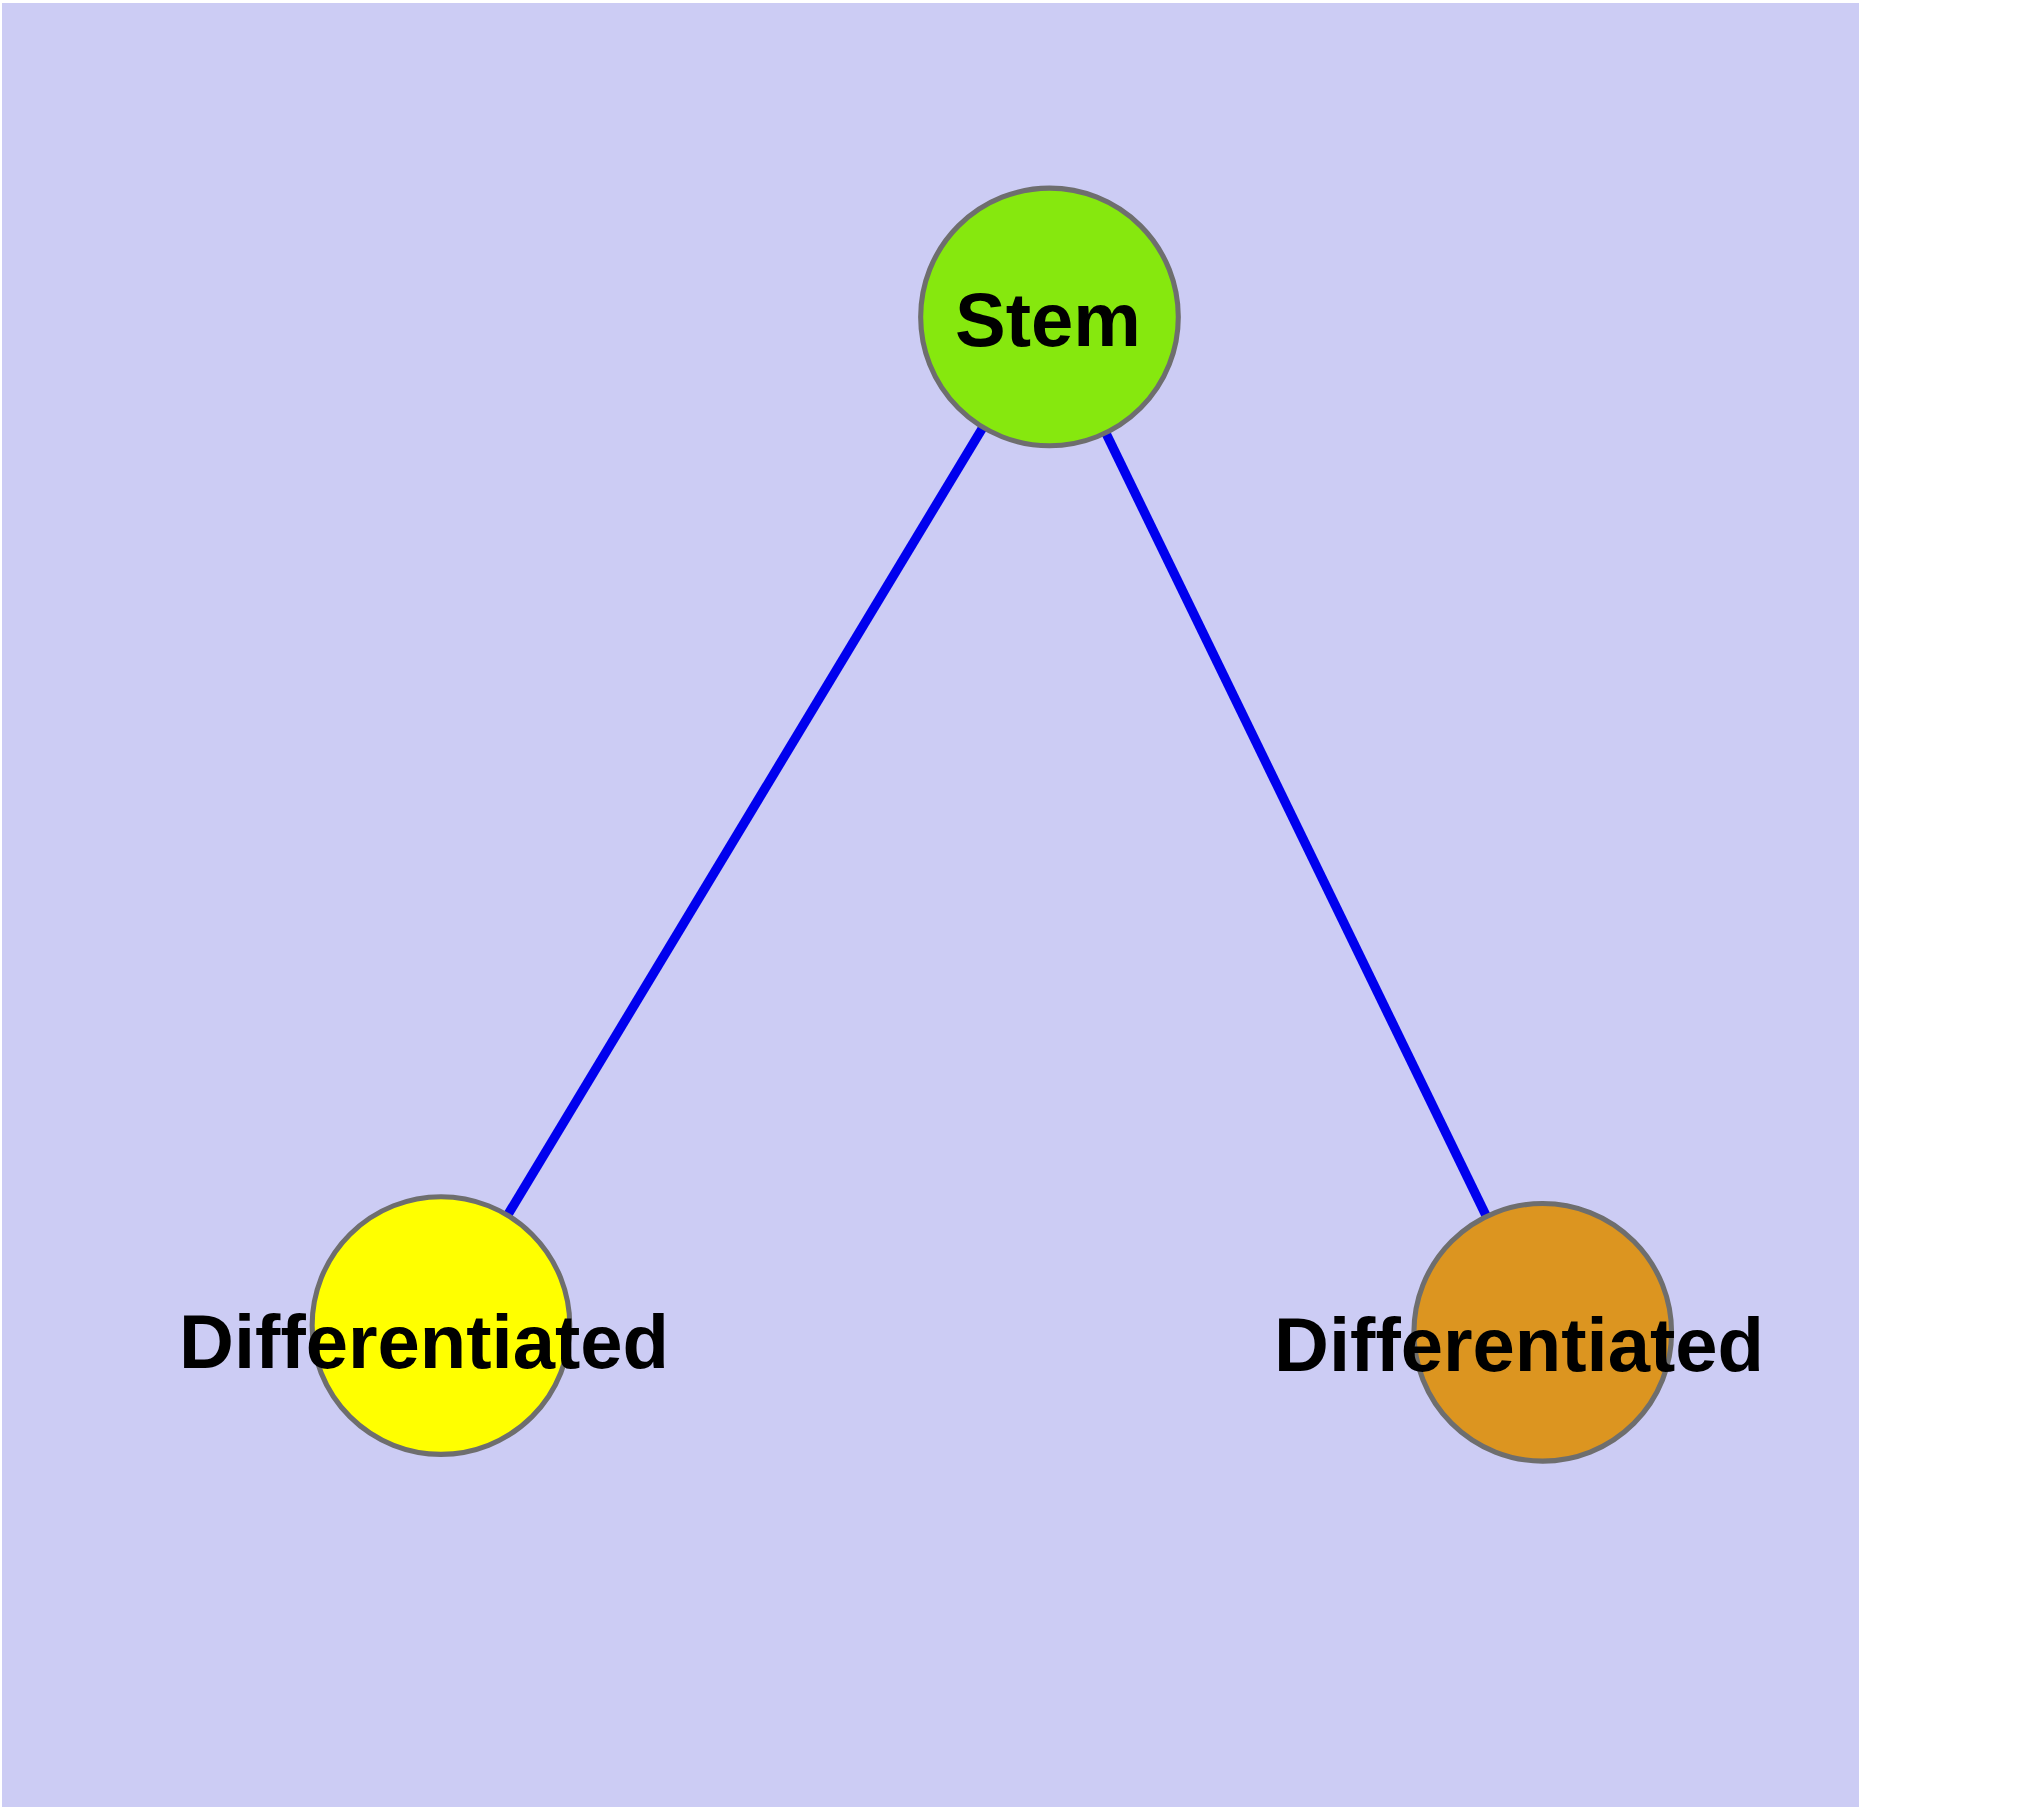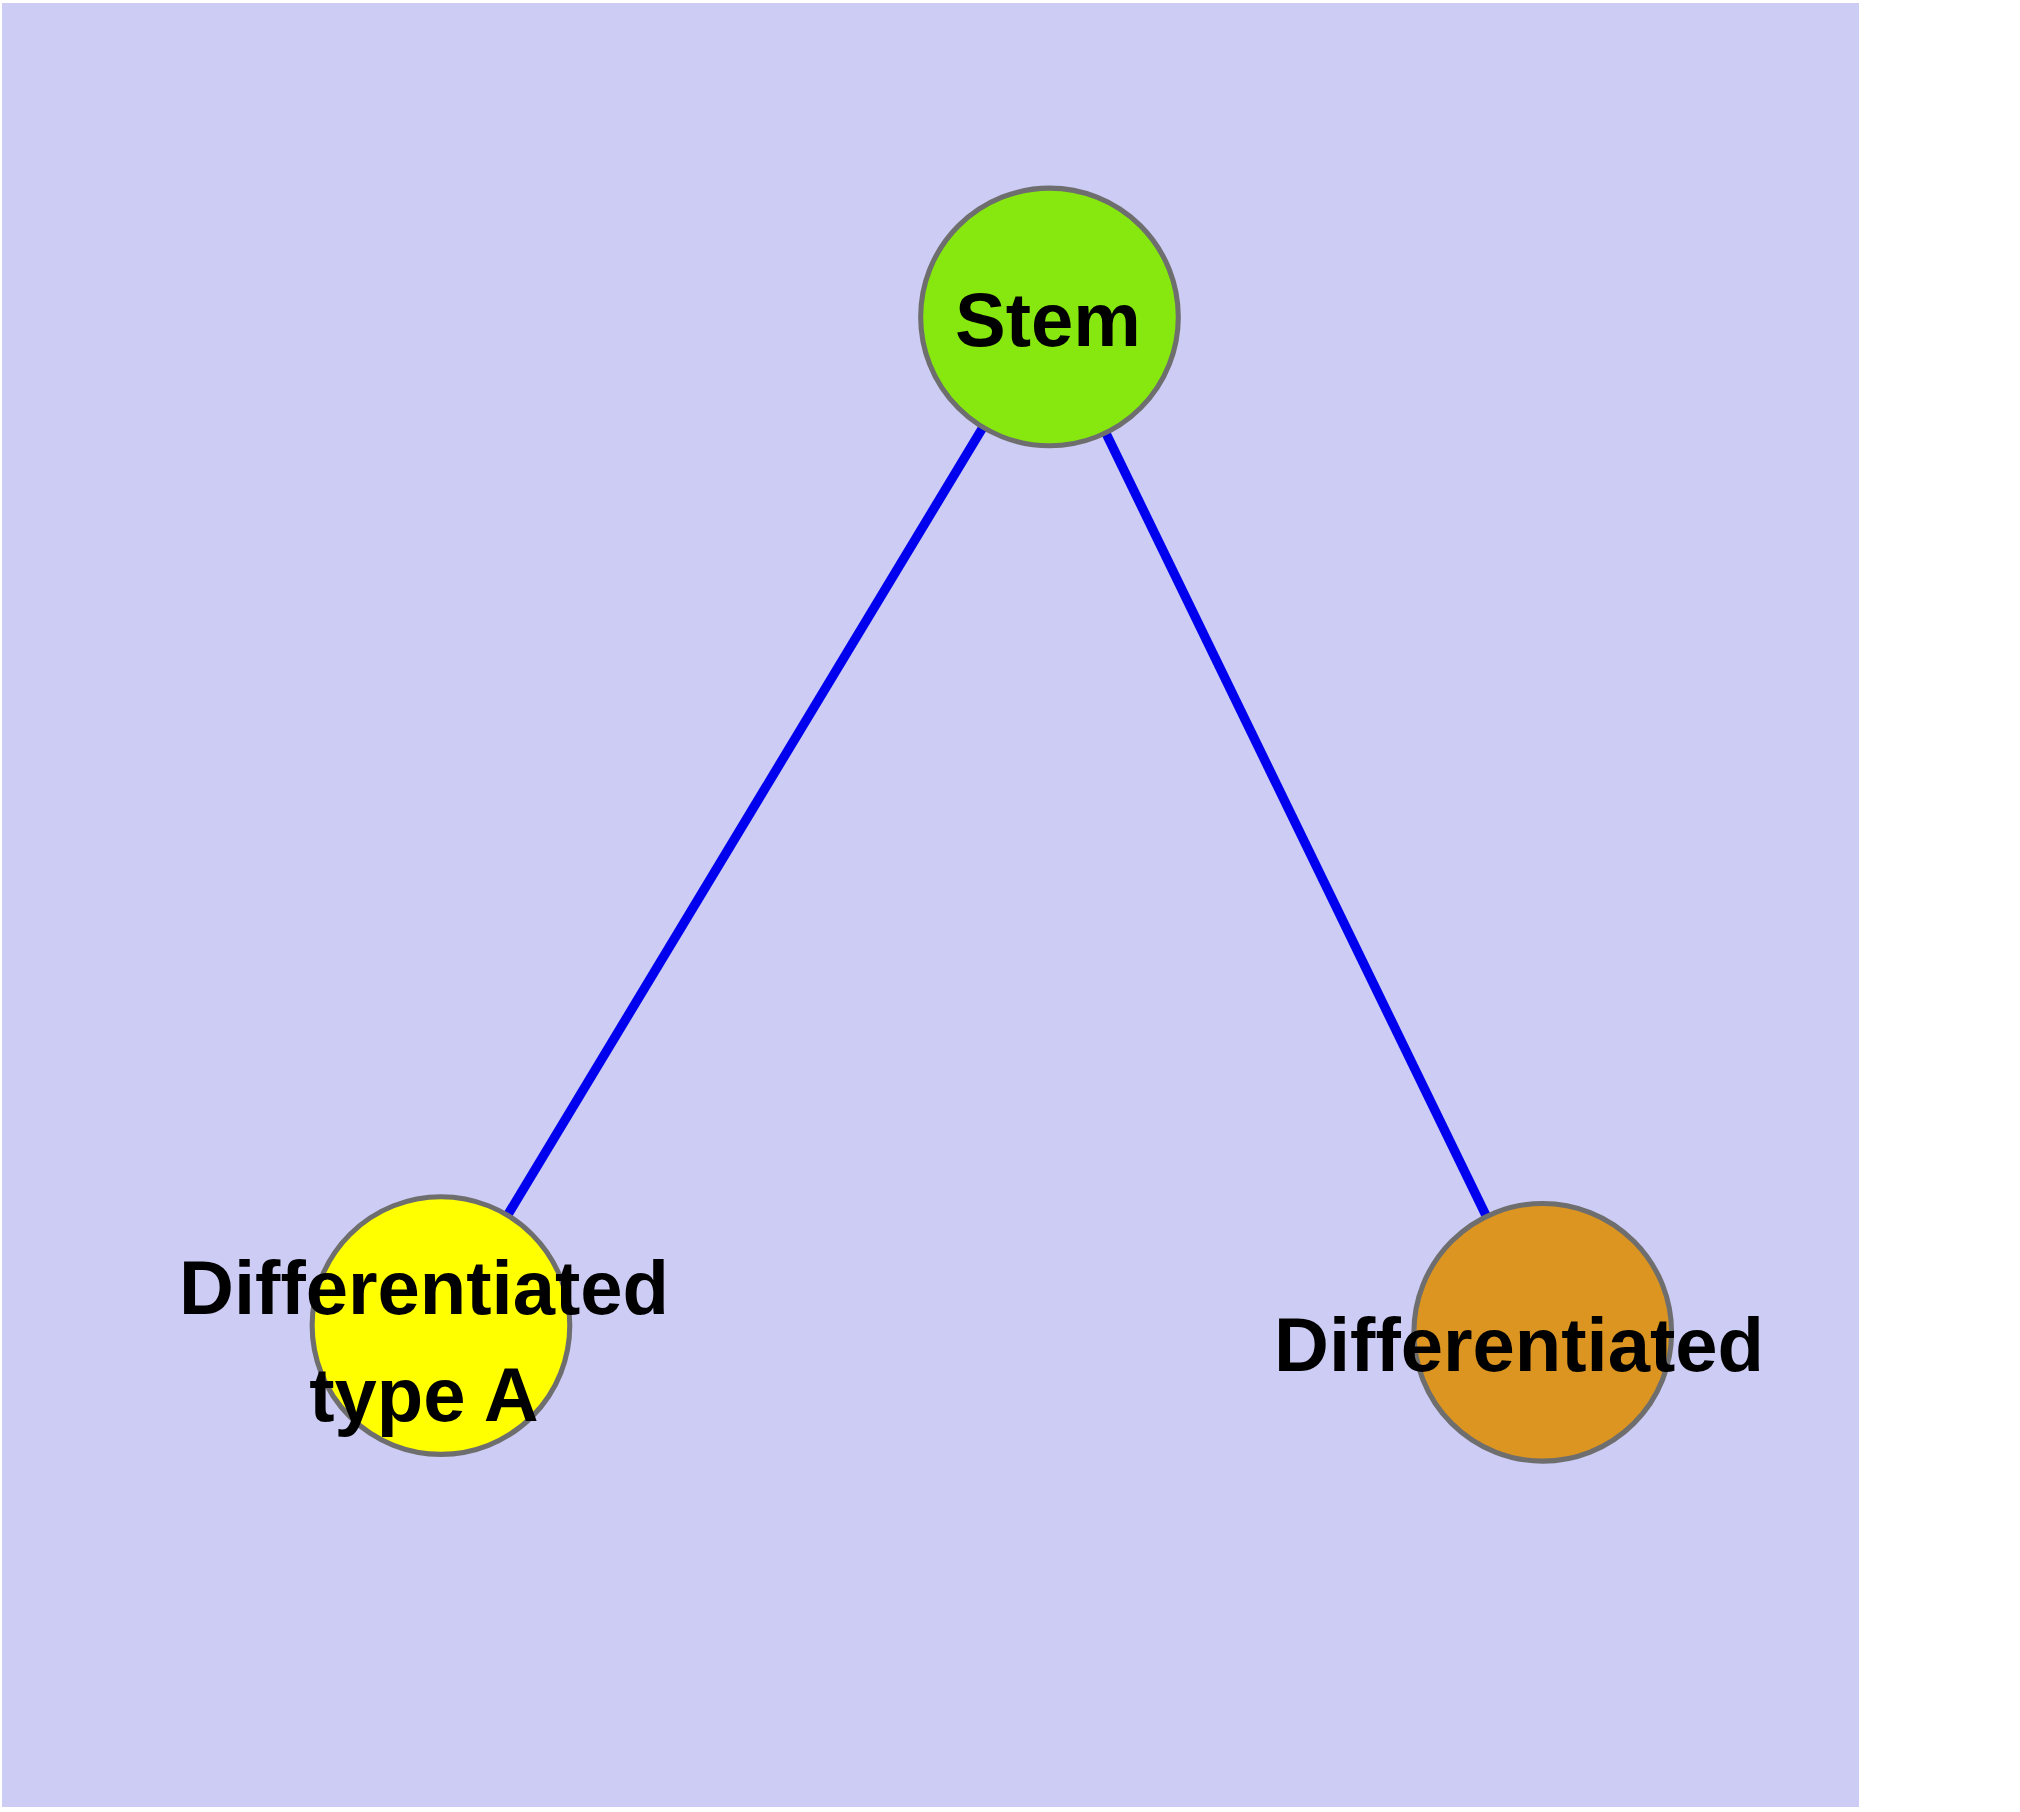--- a/index.html
+++ b/index.html
@@ -65,20 +65,19 @@
 
     <circle class="node-circle" cx="1238" cy="374" r="152" fill="#86E80E" stroke="#6E6E6E"></circle>
     <circle class="node-circle" cx="520" cy="1564" r="152" fill="#FFFF00" stroke="#6E6E6E"></circle>
     <circle class="node-circle" cx="1820" cy="1572" r="152" fill="#DC9520" stroke="#6E6E6E"></circle>
   </svg>
 
   <div class="label stem-label">Stem</div>
 
   <div class="label a-label">
     <div>Differentiated</div>
-    <div>type A</div>
   </div>
 
   <div class="label b-label">
     <div>Differentiated</div>
   </div>
 </div>
 
 
 </body></html>

